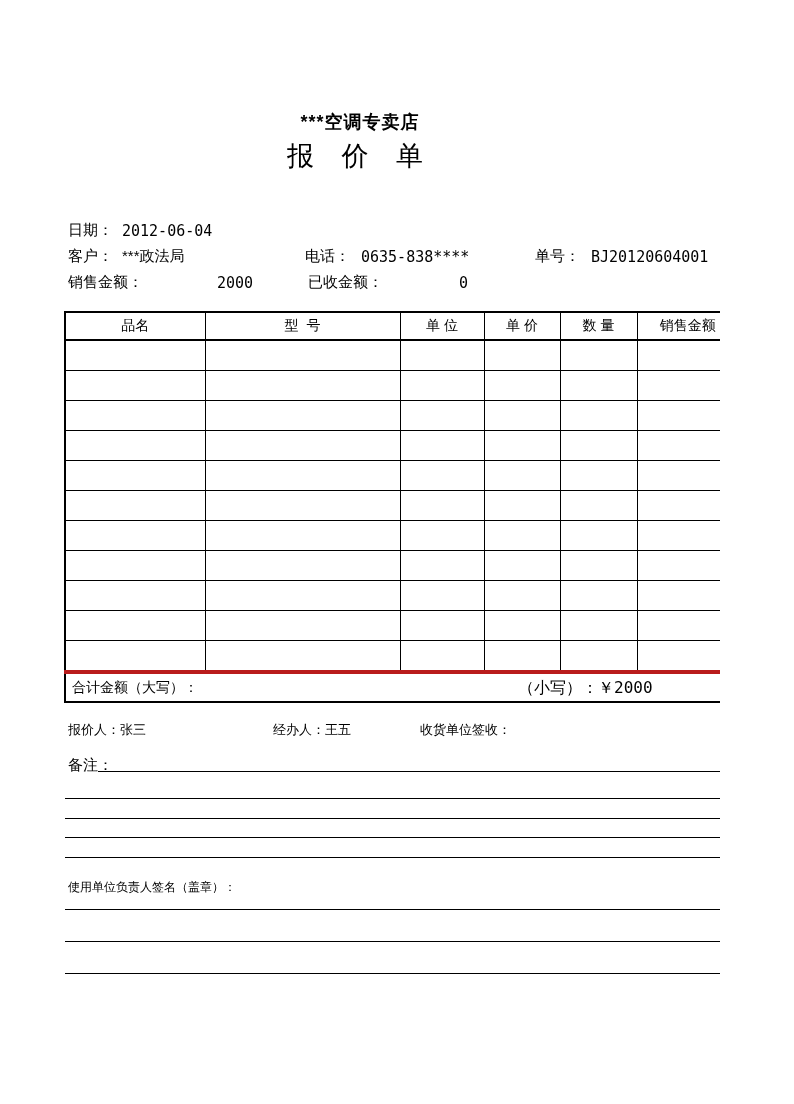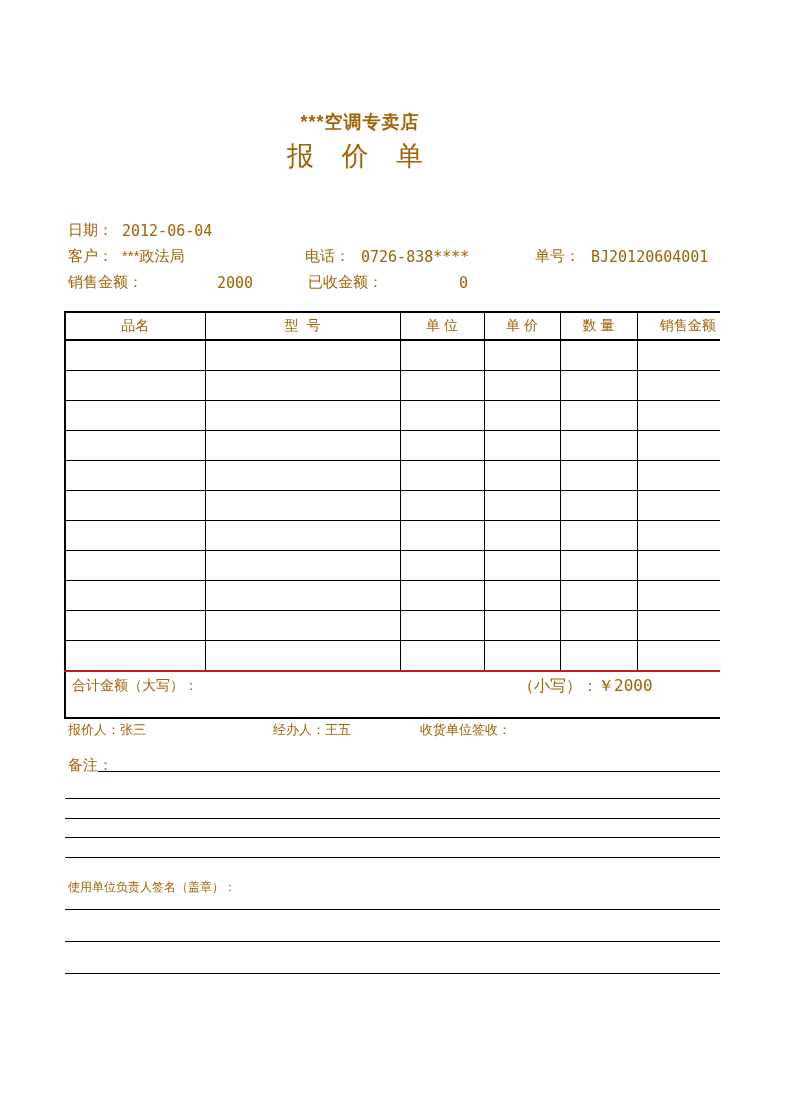--- a/index.html
+++ b/index.html
@@ -1,19 +1,19 @@
 <!DOCTYPE html>
 <html><head>
 <meta charset="utf-8">
 <style>
   html,body{margin:0;padding:0;background:#ffffff;}
   .page{
     position:relative;
     width:720px;height:1104px;
-    background:#ffffff;color:#a16207;
+    background:#ffffff;color:#000000;
     font-family:"Liberation Sans","DejaVu Sans",sans-serif;
     overflow:hidden;
   }
   .pos{position:absolute;white-space:nowrap;}
   .mono{font-family:"DejaVu Sans Mono","Liberation Mono",monospace;}
 
   .store-title{position:absolute;top:110px;left:0;width:100%;text-align:center;
     font-size:18px;font-weight:bold;letter-spacing:1px;}
   .doc-title{position:absolute;top:138px;left:0;width:100%;text-align:center;
     font-size:27px;font-weight:normal;letter-spacing:10px;}
@@ -30,21 +30,21 @@
   table.qt th{
     height:26px;border:1px solid #000;border-bottom:2px solid #000;
     font-size:14px;font-weight:normal;text-align:center;white-space:pre;padding:0;
   }
   table.qt td{
     height:29px;border:1px solid #000;font-size:12px;padding:0 4px;overflow:hidden;white-space:nowrap;
   }
   table.qt td.num{text-align:right;padding-right:6px;}
   table.qt td.ctr{text-align:center;}
   table.qt tfoot td{
-    height:27px;border-top:2px solid #b91c1c;font-size:14px;position:relative;padding:0 0 18px 6px;
+    height:27px;border-top:4px solid #b91c1c;font-size:14px;position:relative;padding:0 0 0 6px;
   }
   .summary-small{position:absolute;left:452px;top:4px;font-size:16px;}
 
   .signers{font-size:13px;}
   .notes-label{font-size:15px;}
   .sig-label{font-size:12px;}
 
   .rule{position:absolute;height:0;border-top:1px solid #000;}
 </style>
 </head>
@@ -54,21 +54,21 @@
 
   <div class="store-title">***空调专卖店</div>
   <div class="doc-title">报 价 单</div>
 
   <span class="pos info" style="left:68px;top:221px">日期：</span>
   <span class="pos info mono" style="left:122px;top:222px">2012-06-04</span>
 
   <span class="pos info" style="left:68px;top:247px">客户：</span>
   <span class="pos info" style="left:122px;top:247px">***政法局</span>
   <span class="pos info" style="left:305px;top:247px">电话：</span>
-  <span class="pos info mono" style="left:361px;top:248px">0726-838****</span>
+  <span class="pos info mono" style="left:361px;top:248px">0635-838****</span>
   <span class="pos info" style="left:535px;top:247px">单号：</span>
   <span class="pos info mono" style="left:591px;top:248px">BJ20120604001</span>
 
   <span class="pos info" style="left:68px;top:273px">销售金额：</span>
   <span class="pos info mono num-val" style="left:180px;top:274px;width:73px">2000</span>
   <span class="pos info" style="left:308px;top:273px">已收金额：</span>
   <span class="pos info mono num-val" style="left:430px;top:274px;width:38px">0</span>
 
   <table class="qt">
     <colgroup>

